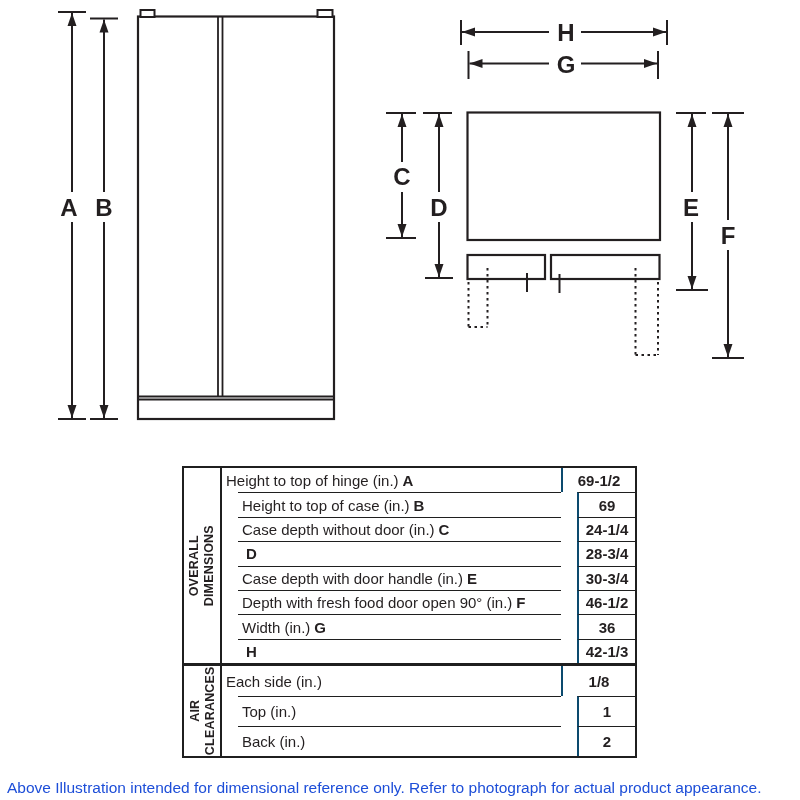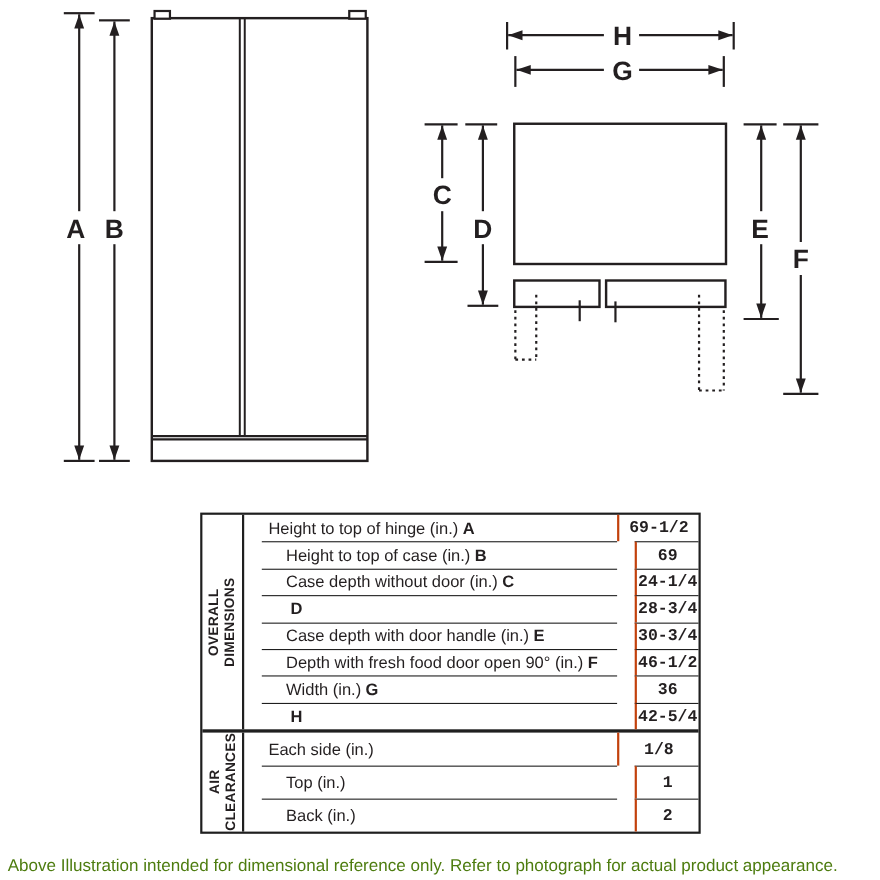--- a/index.html
+++ b/index.html
@@ -26,31 +26,31 @@
     grid-column:1;border-right:2px solid #1f1f1f;
     justify-content:center;align-items:center;overflow:visible;
   }
   .rot-overall{grid-row:1 / span 8;}
   .rot-air{grid-row:1 / span 3;}
   .rot-inner{
     transform:rotate(-90deg);font-weight:bold;font-size:12.5px;line-height:1.18;
     text-align:center;white-space:nowrap;letter-spacing:.2px;
   }
   .row-label{
-    grid-column:2;padding-left:22px;font-size:15px;white-space:nowrap;overflow:hidden;
+    grid-column:2;padding-left:4px;font-size:15px;white-space:nowrap;overflow:hidden;
   }
   .row-label b{margin-left:4px;}
   .row-value{
-    grid-column:3;border-left:2px solid #c2410c;justify-content:center;
-    font-size:15px;font-weight:bold;font-family:Liberation Mono, monospace;
+    grid-column:3;border-left:2px solid #0c4a6e;justify-content:center;
+    font-size:15px;font-weight:bold;
   }
   
   .caption{
     position:absolute;left:7px;top:779px;width:790px;
-    font-size:15.5px;color:#4d7c0f;letter-spacing:0px;
+    font-size:15.5px;color:#1d4ed8;letter-spacing:0px;
   }
 </style>
 </head>
 <body>
 
 <div class="canvas">
 
   <svg width="800" height="466" viewBox="0 0 800 466" stroke-linecap="butt" fill="none">
 
     <g stroke="#231f20">
@@ -211,21 +211,21 @@
 
       <div class="row-label">
           <span>Width (in.)</span>
           <b>G</b>
         </div>
       <div class="row-value">36</div>
 
       <div class="row-label">
           <b>H</b>
         </div>
-      <div class="row-value">42-5/4</div>
+      <div class="row-value">42-1/3</div>
     </div>
 
     <div class="section section-air">
       <div class="rot-header rot-air">
         <div class="rot-inner">
           <div>AIR</div>
           <div>CLEARANCES</div>
         </div>
       </div>
 

